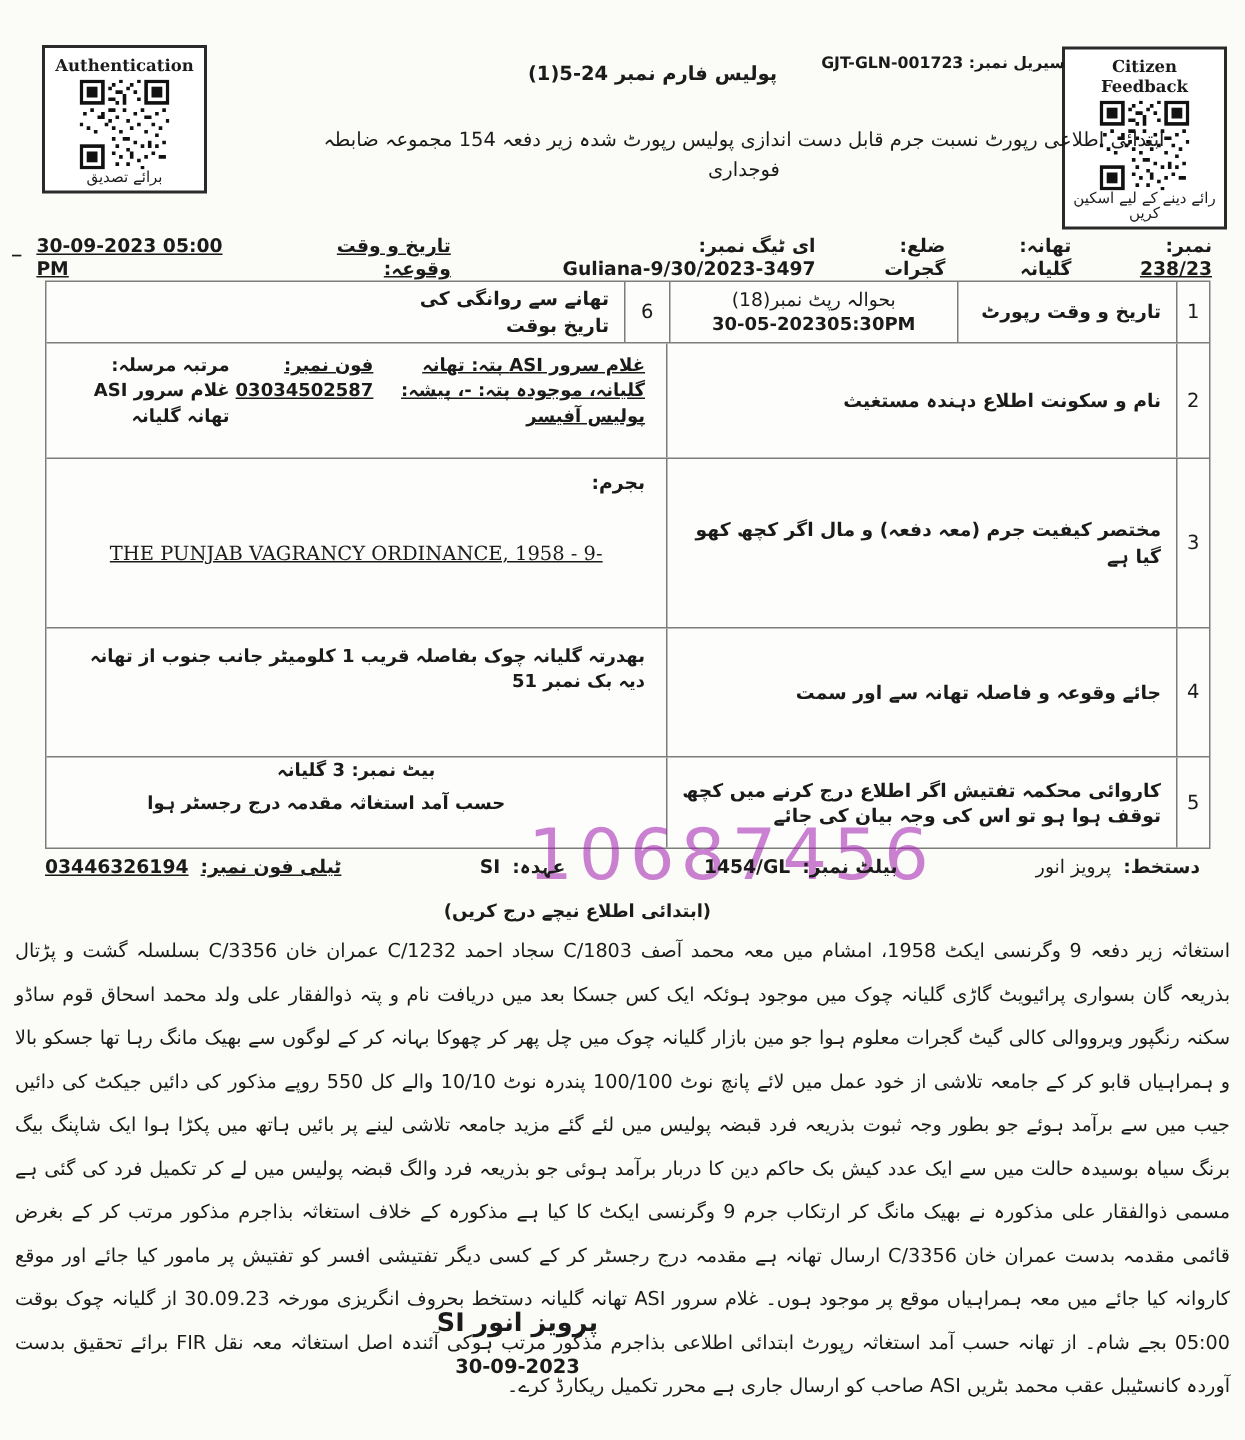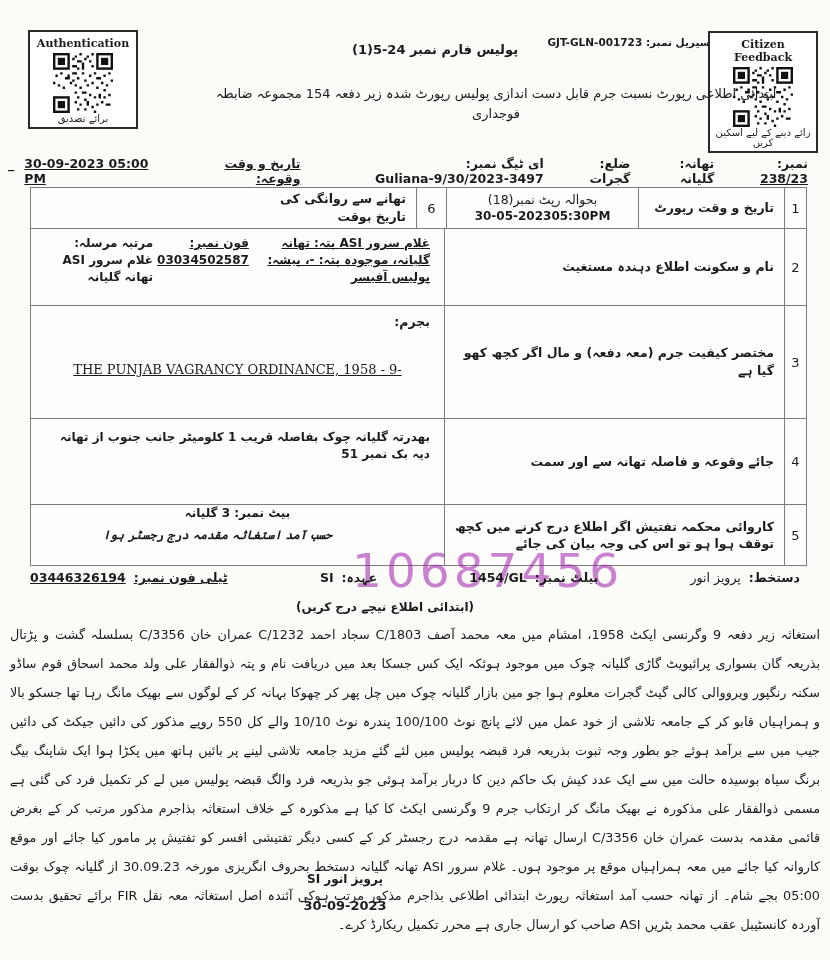--- a/index.html
+++ b/index.html
@@ -78,21 +78,21 @@
   .row2 .contentcell{padding:6px 14px;display:flex;flex-direction:row;justify-content:center;gap:4px;text-align:right;line-height:17px;font-weight:bold;font-size:12px;}
   .row3 .contentcell{padding:8px 14px;position:relative;}
   .crime-word{position:absolute;top:8px;right:14px;font-weight:bold;}
   .ordinance{
     margin-top:48px;text-align:center;direction:ltr;
     font-family:"DejaVu Serif", serif;font-weight:normal;font-size:13px;
     text-decoration:underline;
   }
   .row4 .contentcell{padding:10px 14px 6px;display:flex;flex-direction:column;justify-content:space-between;text-align:right;font-weight:bold;font-size:12px;line-height:17px;}
   .row4 .beat{text-align:center;margin-top:42px;}
-  .row5 .contentcell{display:flex;align-items:center;justify-content:center;font-weight:bold;font-size:12px;font-style:italic;}
+  .row5 .contentcell{display:flex;align-items:center;justify-content:center;font-weight:bold;font-size:12px;}
   .row5 .labelcell{line-height:17px;padding-top:4px;padding-bottom:4px;margin-left:40px;}
 
   
   .watermark{
     position:absolute;top:543px;left:352px;
     font-size:47px;letter-spacing:4px;color:#a21caf;opacity:.55;
     direction:ltr;font-family:"DejaVu Sans", sans-serif;z-index:0;
   }
   .sig-row{
     position:absolute;top:570px;left:30px;right:30px;
@@ -111,21 +111,21 @@
     position:absolute;top:620px;left:10px;right:10px;
     text-align:justify;text-align-last:right;
     font-size:12.8px;line-height:29px;z-index:1;
   }
 
   
   .footer{
     position:absolute;top:872px;left:0;right:140px;
     text-align:center;
   }
-  .footer .name{font-size:12px;font-weight:bold;}
+  .footer .name{font-size:17px;font-weight:bold;}
   .footer .date{font-size:13px;font-weight:bold;direction:ltr;margin-top:12px;}
 </style>
 </head>
 <body>
 
 <svg width="0" height="0" style="position:absolute" aria-hidden="true">
   <defs>
     <symbol id="qrsym" viewBox="0 0 25 25">
       <g fill="#111">
         <rect x="0" y="0" width="7" height="7"></rect>

